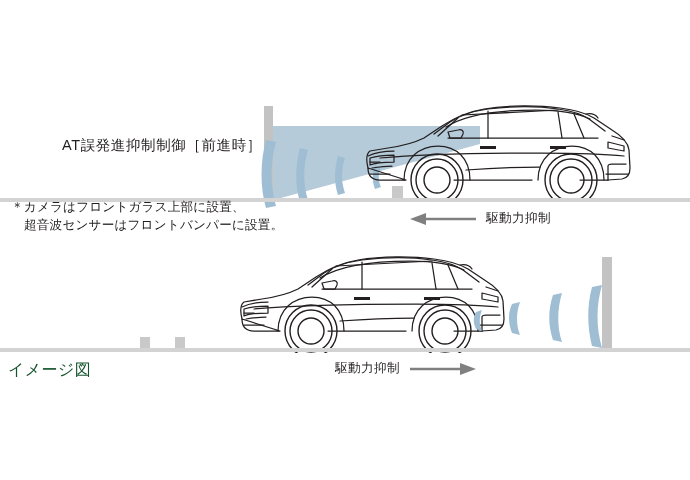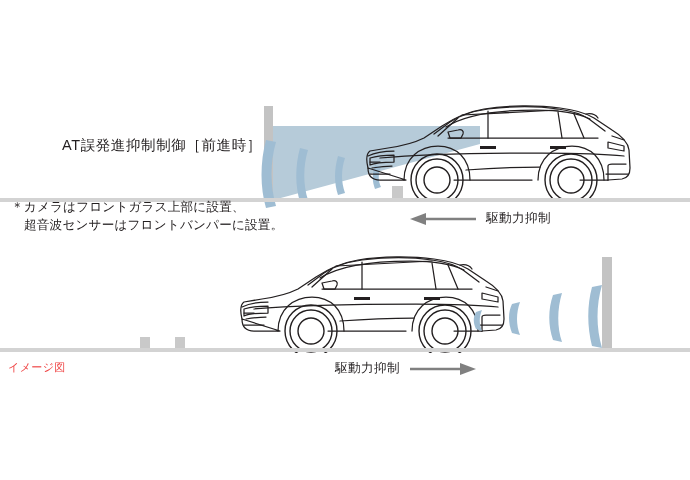--- a/index.html
+++ b/index.html
@@ -92,23 +92,23 @@
     letter-spacing: 0.2px;
     color: #231f20;
     white-space: nowrap;
   }
   #note-block .note-line-2 { padding-left: 13px; text-align: center; }
 
   #caption {
     position: absolute;
     left: 8px;
     top: 360px;
-    font-size: 11px;
+    font-size: 16px;
     letter-spacing: 0.4px;
-    color: #ef4444;
+    color: #14532d;
     white-space: nowrap;
   }
 
   
   .arrow-row {
     position: absolute;
     display: flex;
     align-items: center;
     white-space: nowrap;
     font-size: 12.6px;

